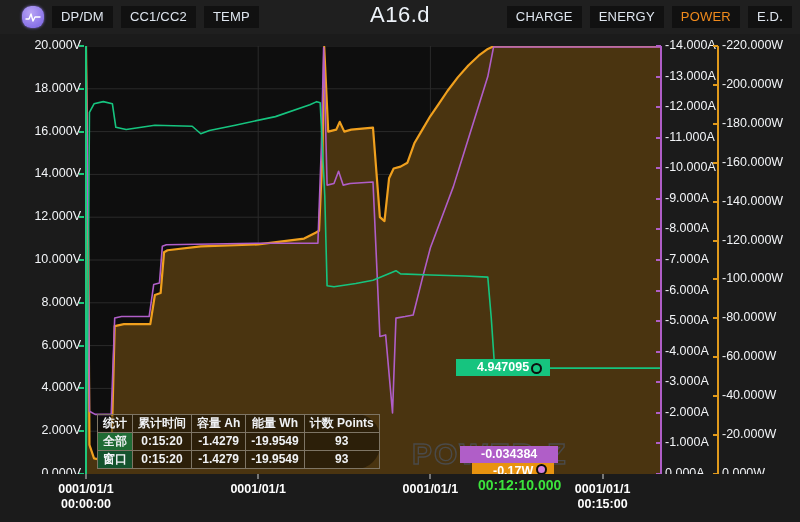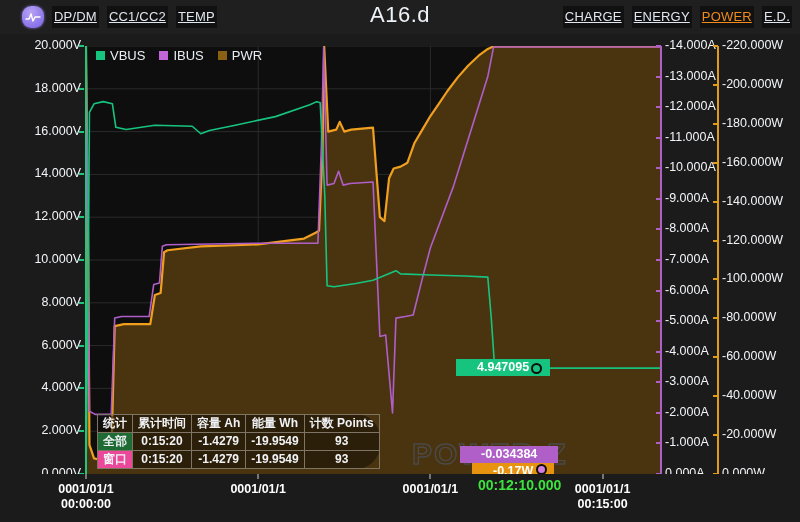--- a/index.html
+++ b/index.html
@@ -17,23 +17,23 @@
     background: #1f1f1f; display: flex; align-items: center;
   }
   .logo {
     width: 22px; height: 22px; margin-left: 22px; border-radius: 9px;
     background: radial-gradient(circle at 40% 30%, #b9a4f5, #8a74e8 70%, #7b63e0);
     display: flex; align-items: center; justify-content: center;
     box-shadow: 0 0 3px rgba(150,130,240,.8);
   }
   .logo svg { display: block; }
   .btn {
-    height: 22px; line-height: 22px; padding: 0 2px; margin-left: 8px;
+    height: 22px; line-height: 22px; padding: 0 9px; margin-left: 8px;
     background: #111; color: #dfe6ef; font-size: 13px; letter-spacing: .2px;
-    border: none; white-space: nowrap; font-family: "Liberation Sans", sans-serif; text-decoration: underline;
+    border: none; white-space: nowrap; font-family: "Liberation Sans", sans-serif;
   }
   .btn.active { color: #f08a1c; }
   .title {
     position: absolute; left: 0; right: 0; top: 2px; text-align: center;
     color: #eef3f9; font-size: 22px; letter-spacing: .5px; pointer-events: none;
   }
   .right-btns { position: absolute; right: 8px; top: 6px; display: flex; }
 
   
   .plot {
@@ -69,21 +69,21 @@
     background: rgba(20,14,4,.55);
     border-radius: 24px;
   }
   .stats td, .stats th {
     border: 1px solid #7e7565; padding: 1px 5px; color: #f0f2f5;
     font-weight: bold; white-space: nowrap; line-height: 15px;
   }
   .stats th { font-weight: bold; }
   .stats td.num { text-align: center; }
   .cell-all { background: #1f6b34; color: #6ee7a0; text-align: center; }
-  .cell-win { background: #ec4899; color: #9bd2ff; text-align: left; }
+  .cell-win { background: #14532d; color: #9bd2ff; text-align: left; }
 
   
   .tip {
     position: absolute; font-size: 12.5px; font-weight: bold; color: #fff;
     padding: 1px 21px; white-space: nowrap; line-height: 15px;
   }
   .tip-v { background: #16c47f; left: 456px; top: 359px; }
   .tip-i { background: #b05ec8; left: 460px; top: 446px; }
   .tip-p { background: #e8930f; left: 472px; top: 463px; }
   .tip-t { position: absolute; left: 478px; top: 477px; color: #3ce33c; font-size: 14px; font-weight: bold; }
@@ -225,34 +225,20 @@
       <div class="tick" style="top: 154.727px; left: 722px;">-160.000W</div>
       <div class="tick-mark" style="left: 713px; top: 161.727px; background: rgb(224, 154, 28);"></div>
       <div class="tick" style="top: 115.818px; left: 722px;">-180.000W</div>
       <div class="tick-mark" style="left: 713px; top: 122.818px; background: rgb(224, 154, 28);"></div>
       <div class="tick" style="top: 76.9091px; left: 722px;">-200.000W</div>
       <div class="tick-mark" style="left: 713px; top: 83.9091px; background: rgb(224, 154, 28);"></div>
       <div class="tick" style="top: 38px; left: 722px;">-220.000W</div>
       <div class="tick-mark" style="left: 713px; top: 45px; background: rgb(224, 154, 28);"></div>
     </div>
 
-  <div class="legend">
-    <div class="lg">
-      <span class="sw" style="background: rgb(22, 196, 127);"></span>
-      <span class="t">VBUS</span>
-    </div>
-    <div class="lg">
-      <span class="sw" style="background: rgb(194, 101, 216);"></span>
-      <span class="t">IBUS</span>
-    </div>
-    <div class="lg">
-      <span class="sw" style="background: rgb(138, 96, 18);"></span>
-      <span class="t">PWR</span>
-    </div>
-  </div>
 
   <div class="wm">POWER-Z</div>
 
   <table class="stats">
     <thead>
       <tr>
         <th>统计</th>
         <th>累计时间</th>
         <th>容量 Ah</th>
         <th>能量 Wh</th>

